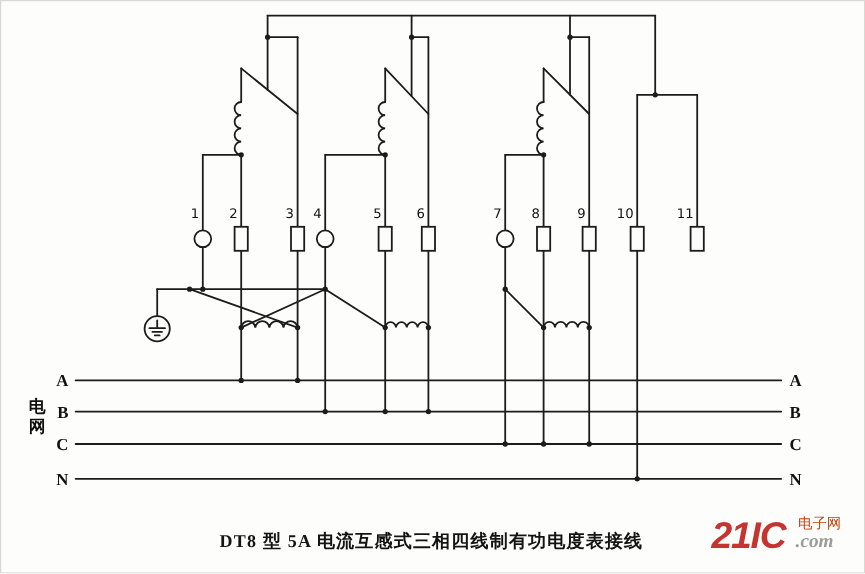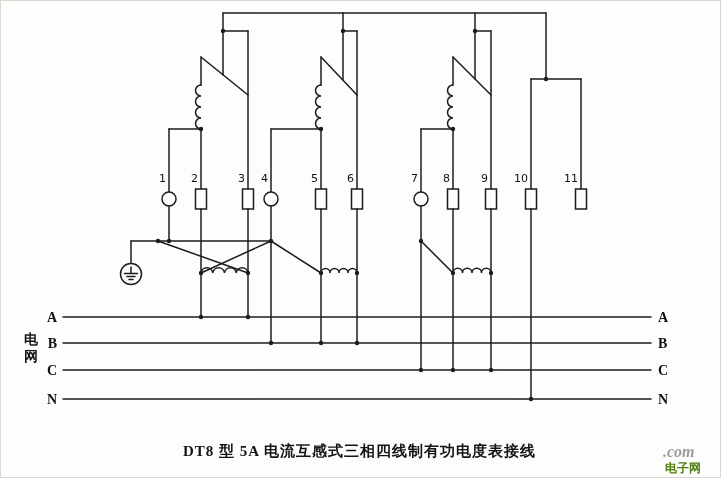--- a/index.html
+++ b/index.html
@@ -32,21 +32,21 @@
     white-space:nowrap;
   }
   .watermark{position:absolute;left:592px;top:426px;width:120px;height:44px;}
   .wm-brand{
     position:absolute;left:0;top:2px;
     font-size:31px;font-weight:bold;font-style:italic;
     color:#c43430;font-family:"Liberation Sans",sans-serif;letter-spacing:-1px;
   }
   .wm-tagline{
     position:absolute;left:72px;top:1px;
-    font-size:12px;color:#4d7c0f;font-weight:bold;margin-top:32px;
+    font-size:12px;color:#c2410c;font-weight:normal;
   }
   .wm-suffix{
     position:absolute;left:70px;top:16px;
     font-size:16px;font-weight:bold;font-style:italic;color:#9b9b99;
     font-family:"Liberation Serif",serif;
     text-align:right;
   }
 </style>
 </head>
 <body>
@@ -205,17 +205,18 @@
       <text class="buslabel" x="657" y="403">N</text>
     </g>
   </svg>
 
   <div class="vlabel" style="left:23px;top:330px;">电网</div>
   <div class="vlabel" style="left:700px;top:329px;margin-left:24px;">用户</div>
 
   <div class="caption">DT8 型 5A 电流互感式三相四线制有功电度表接线</div>
 
   <div class="watermark">
+    <span class="wm-brand">21IC</span>
     <span class="wm-tagline">电子网</span>
     <span class="wm-suffix">.com</span>
   </div>
 
 </div>
 
 </body></html>

